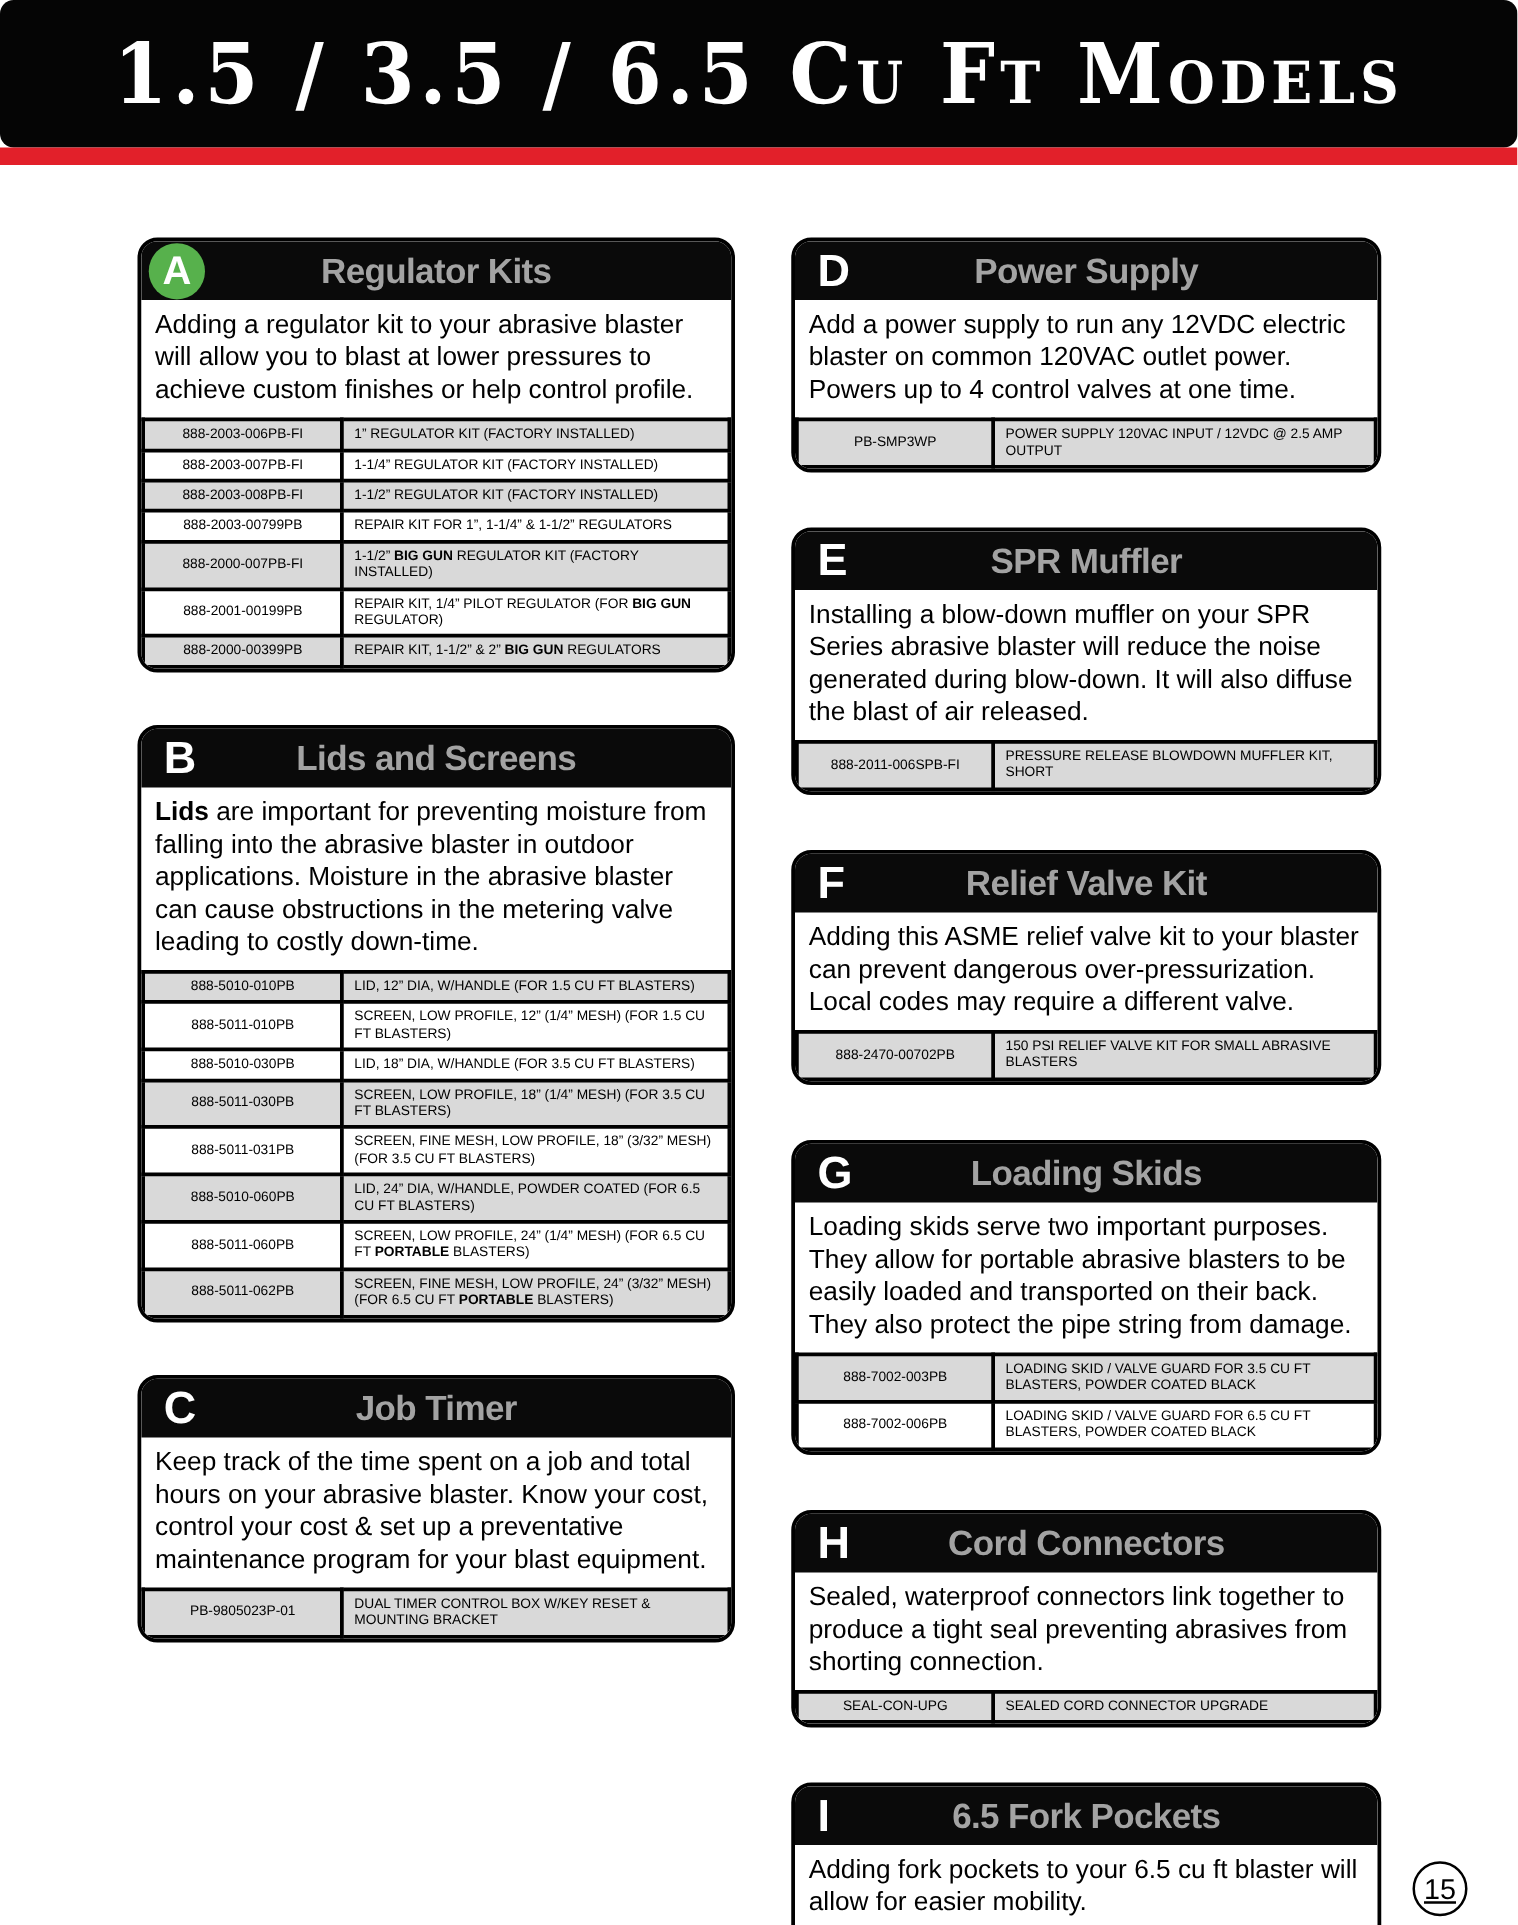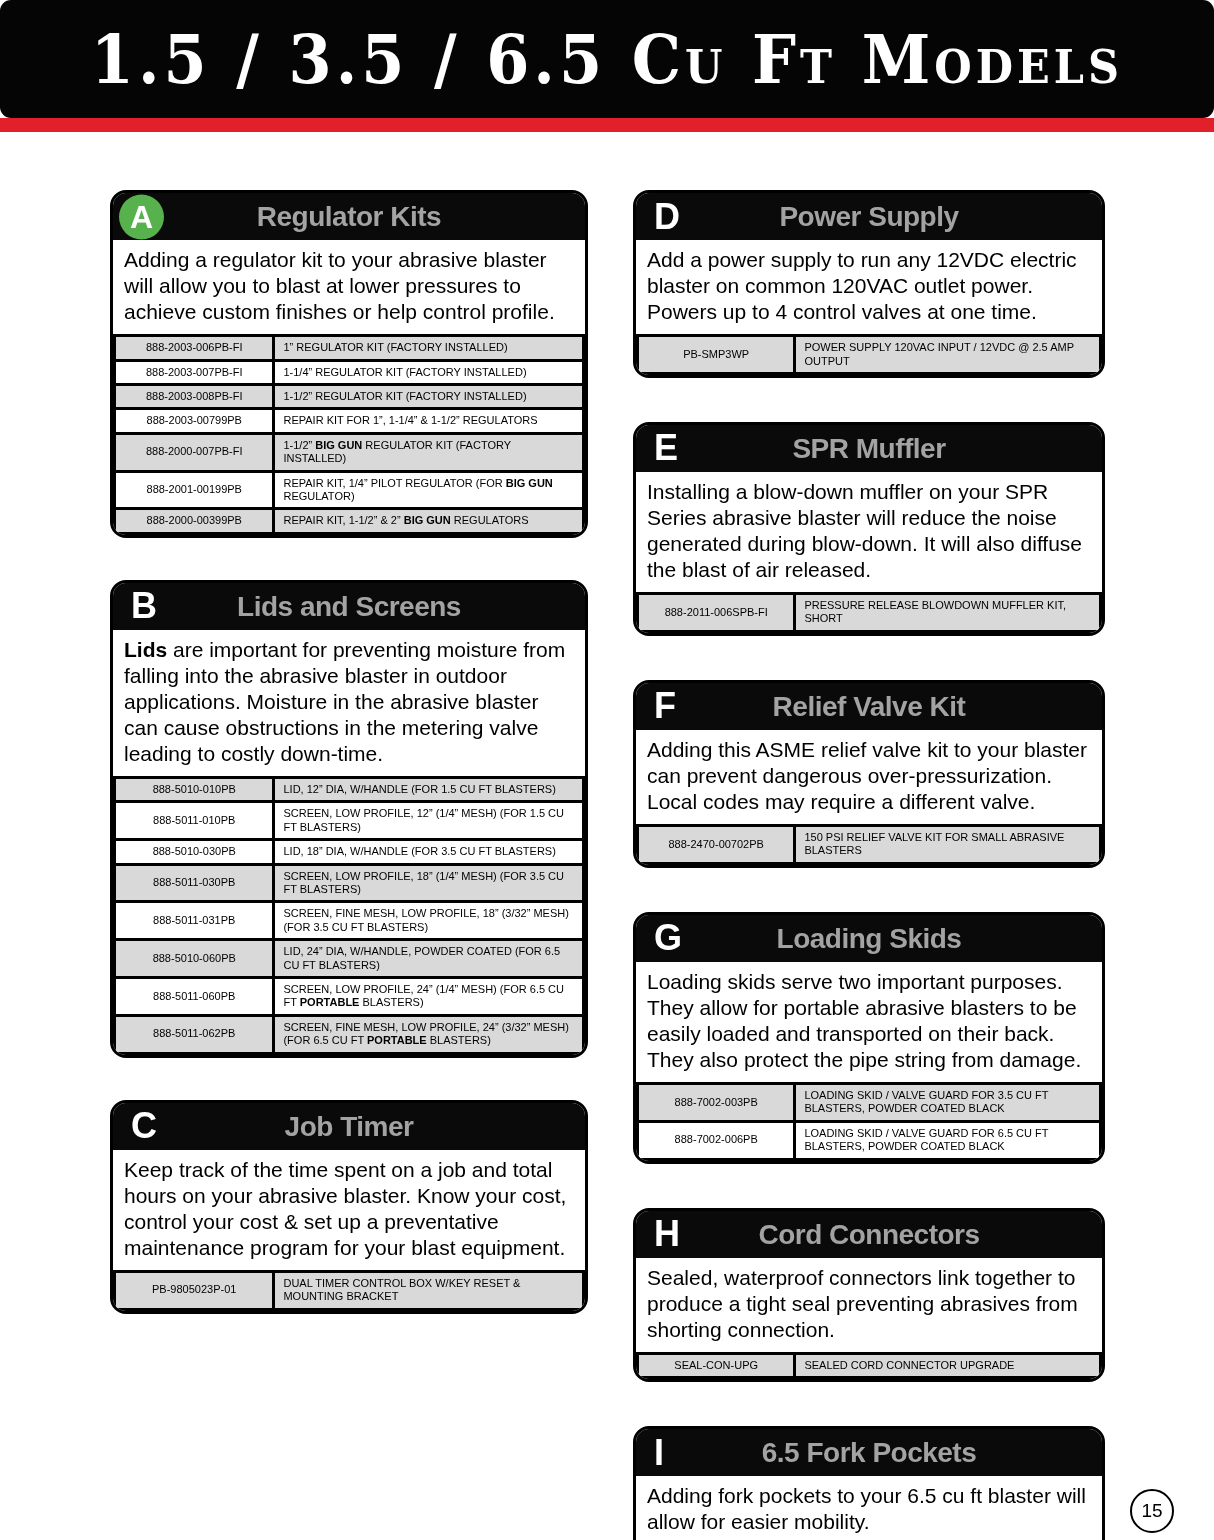--- a/index.html
+++ b/index.html
@@ -62,21 +62,21 @@
   }
   tr.row-gray td { background:#d9d9d9; }
   tr.row-white td { background:#ffffff; }
   b { font-weight:bold; }
 
   
   .page-num {
     position:absolute; right:40px; bottom:7px; width:40px; height:40px;
     border:2.5px solid #000; border-radius:50%;
     display:flex; align-items:center; justify-content:center;
-    font-size:19px; background:#fff;
+    font-size:23px; background:#fff;text-decoration:underline;
   }
 </style>
 </head>
 <body>
 
 <header class="page-banner">
   <div class="page-banner-title">1.5 / 3.5 / 6.5 Cu Ft Models</div>
 </header>
 <div class="red-stripe"></div>
 

